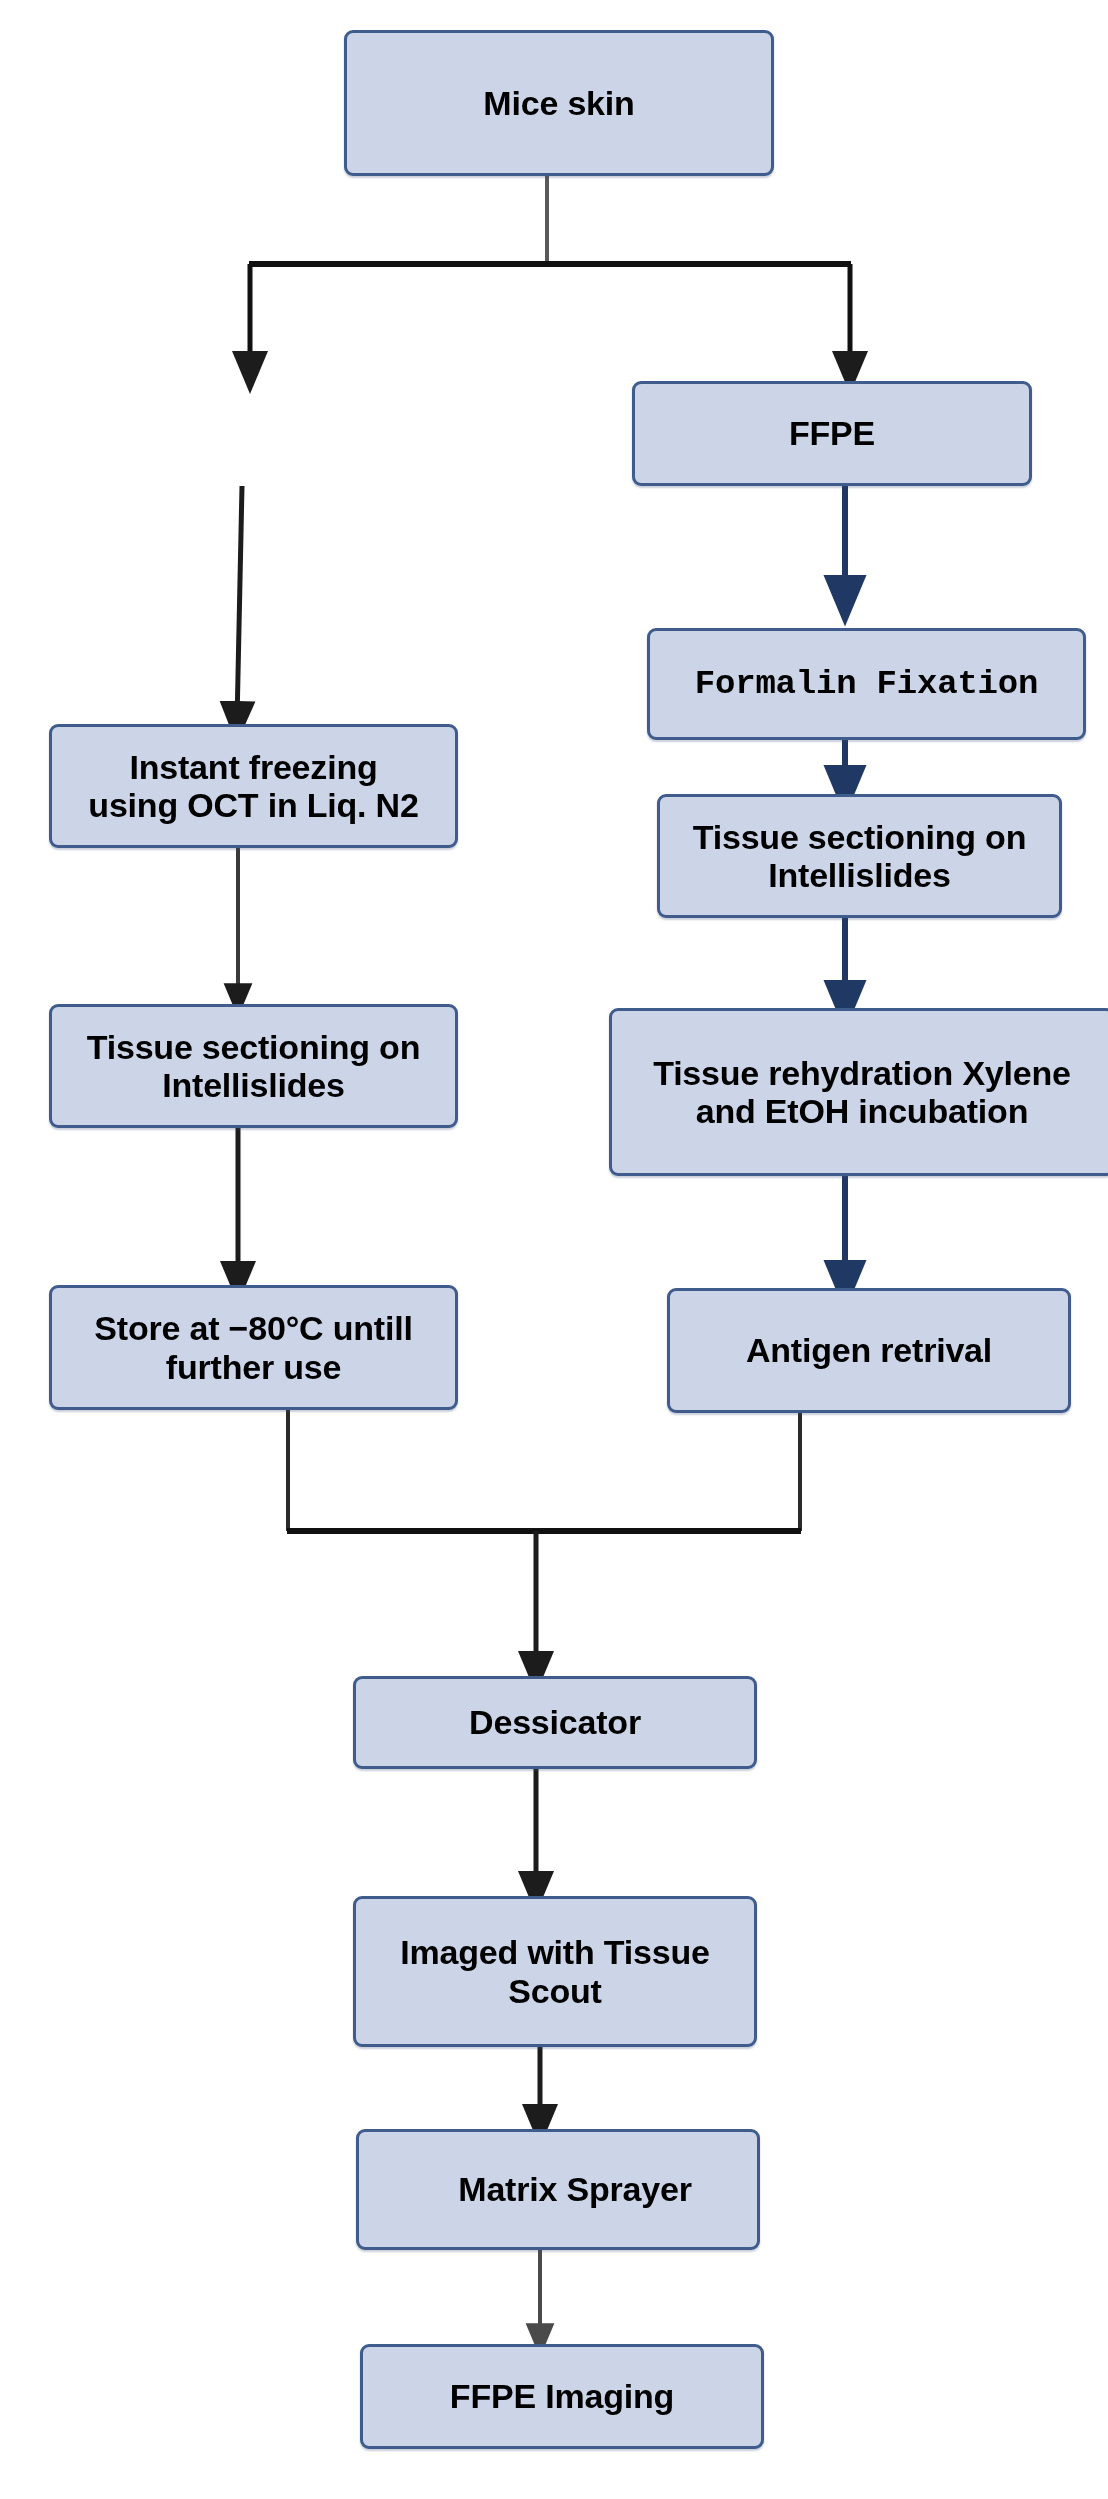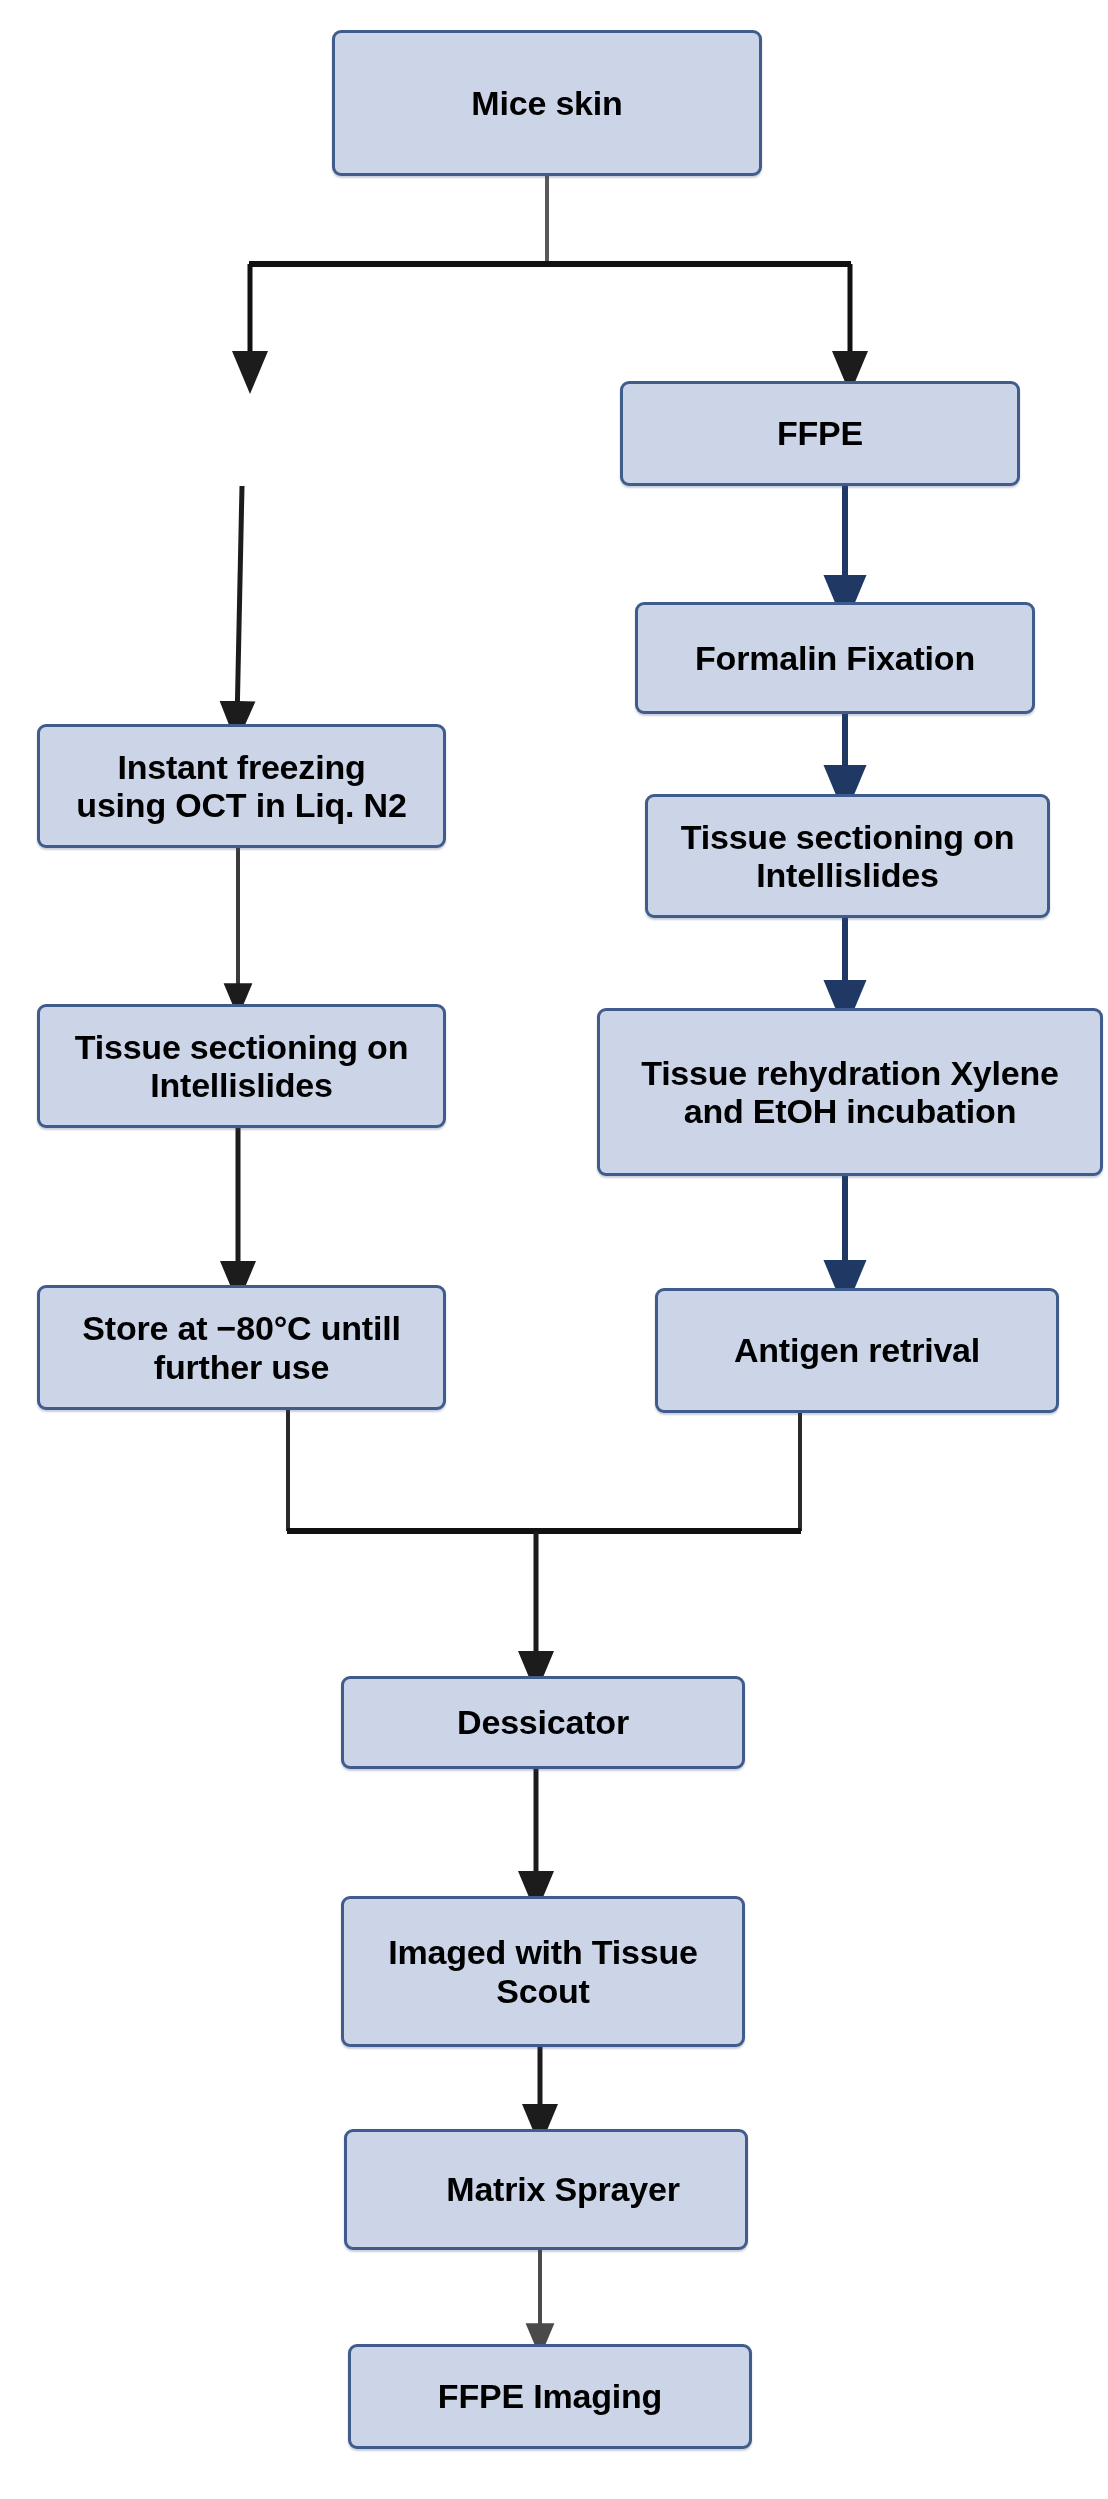--- a/index.html
+++ b/index.html
@@ -36,20 +36,21 @@
     align-items: center;
     justify-content: center;
     text-align: center;
     color: #000000;
     font-weight: bold;
     font-size: 34px;
     line-height: 1.12;
     letter-spacing: -0.2px;
     padding: 2px 6px;
     box-shadow: 0 2px 2px rgba(60,80,120,0.28);
+    margin-left: 12px;
   }
   .node .label {
     display: block;
     width: 100%;
     white-space: pre-line;
   }
 </style>
 </head>
 <body>
 
@@ -99,21 +100,21 @@
 
   <div class="node" style="left:620px; top:381px; width:400px; height:105px;">
     <span class="label">FFPE</span>
   </div>
 
   <div class="node" style="left:37px; top:724px; width:409px; height:124px;">
     <span class="label">Instant freezing
 using OCT in  Liq. N2</span>
   </div>
 
-  <div class="node" style="left:635px; top:602px; width:400px; height:112px;">
+  <div class="node" style="left:635px; top:628px; width:439px; height:112px;font-family:Liberation Mono, monospace;">
     <span class="label">Formalin Fixation</span>
   </div>
 
   <div class="node" style="left:37px; top:1004px; width:409px; height:124px;">
     <span class="label">Tissue sectioning on
 Intellislides</span>
   </div>
 
   <div class="node" style="left:645px; top:794px; width:405px; height:124px;">
     <span class="label">Tissue sectioning on

